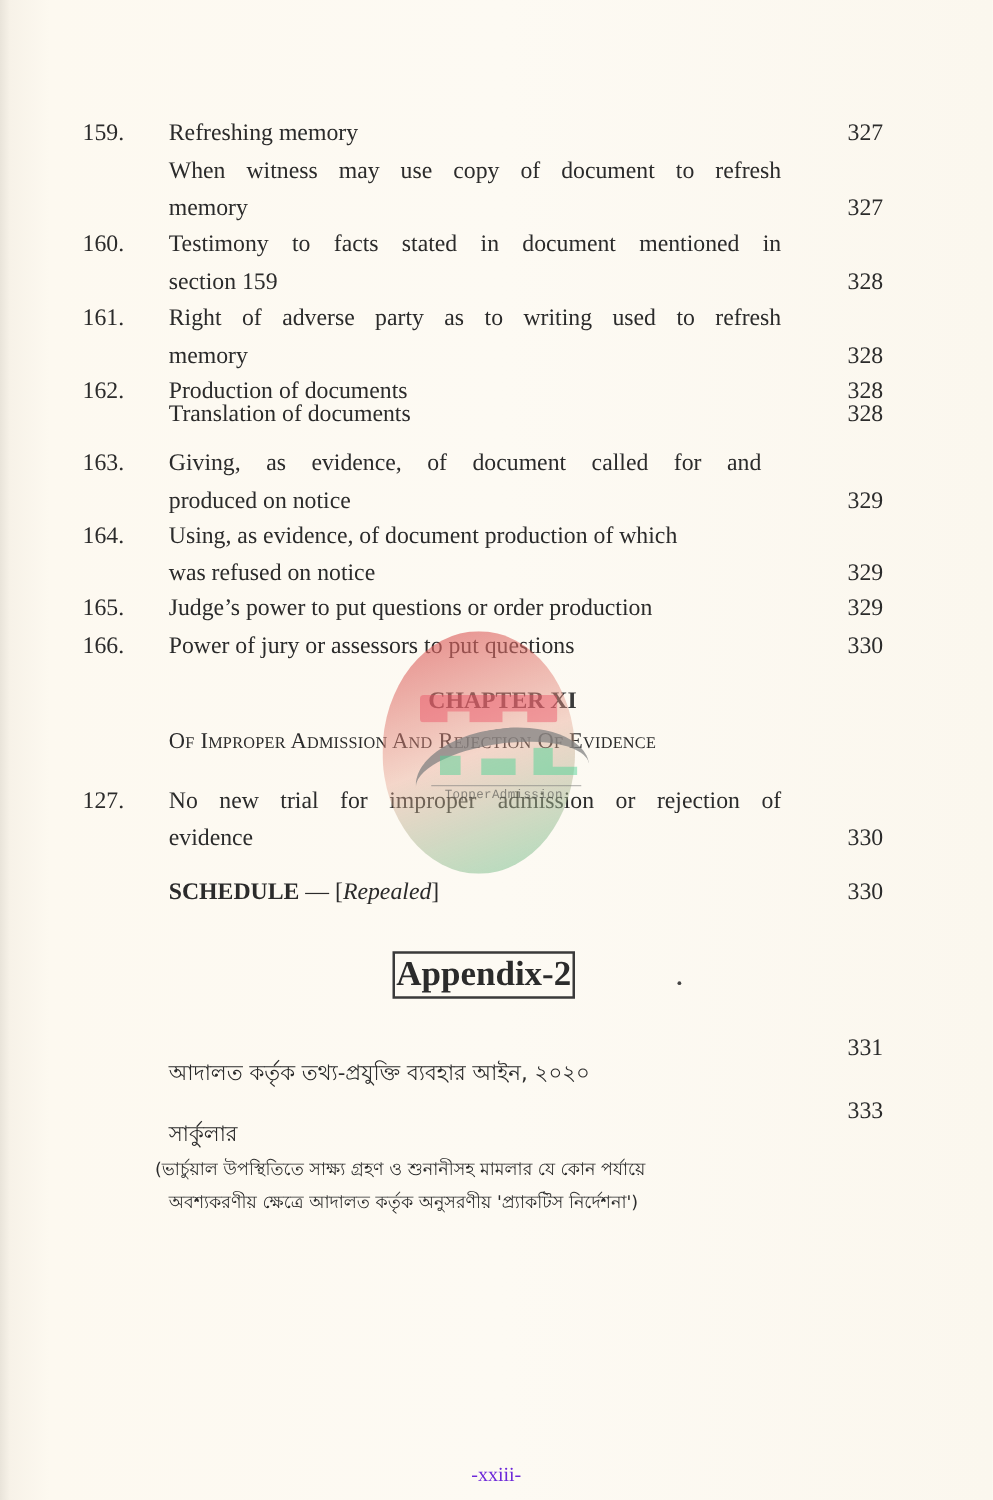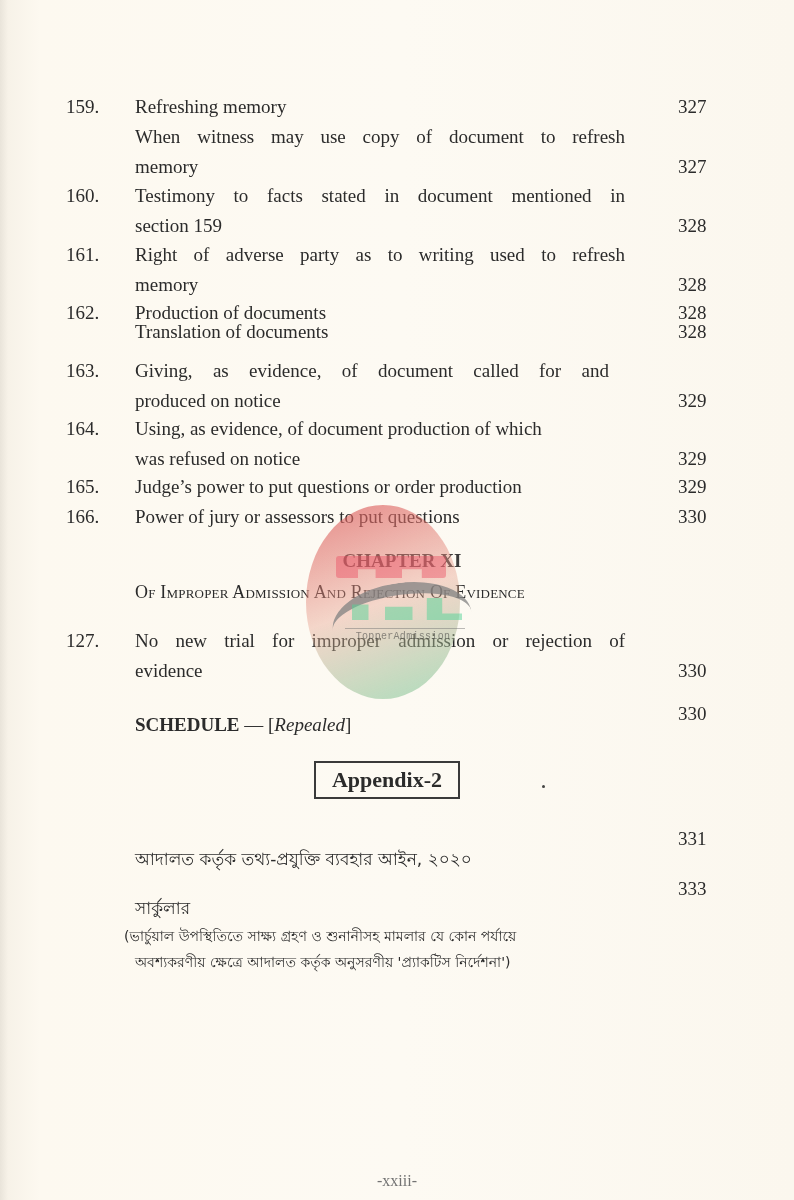--- a/index.html
+++ b/index.html
@@ -79,36 +79,35 @@
   .chapter-subheading {
     position: absolute;
     left: 135px;
     top: 582px;
     font-size: 18px;
     font-variant: small-caps;
     letter-spacing: 0.2px;
   }
   .schedule {
     font-weight: bold;
-    margin-top: 11px;
   }
   .schedule .it {
     font-weight: normal;
     font-style: italic;
   }
   .appendix-box {
     position: absolute;
     left: 314px;
     top: 761px;
     width: 146px;
     height: 38px;
     border: 2px solid #3a3a3a;
     box-sizing: border-box;
     font-weight: bold;
-    font-size: 22px;
+    font-size: 28px;
     line-height: 34px;
     text-align: center;
   }
   .dot {
     position: absolute;
     left: 542px; top: 785px;
     width: 3px; height: 3px;
     background: #444;
     border-radius: 50%;
   }
@@ -124,21 +123,21 @@
   }
   .bn-small {
     font-size: 14px;
   }
   .folio {
     position: absolute;
     left: 0; width: 794px;
     top: 1172px;
     text-align: center;
     font-size: 16px;
-    color: #737373;
+    color: #6d28d9;
   }
   .watermark {
     position: absolute;
     left: 306px;
     top: 505px;
     width: 152px;
     height: 192px;
     border-radius: 50%;
     border: 1.5px solid transparent;
     background:

